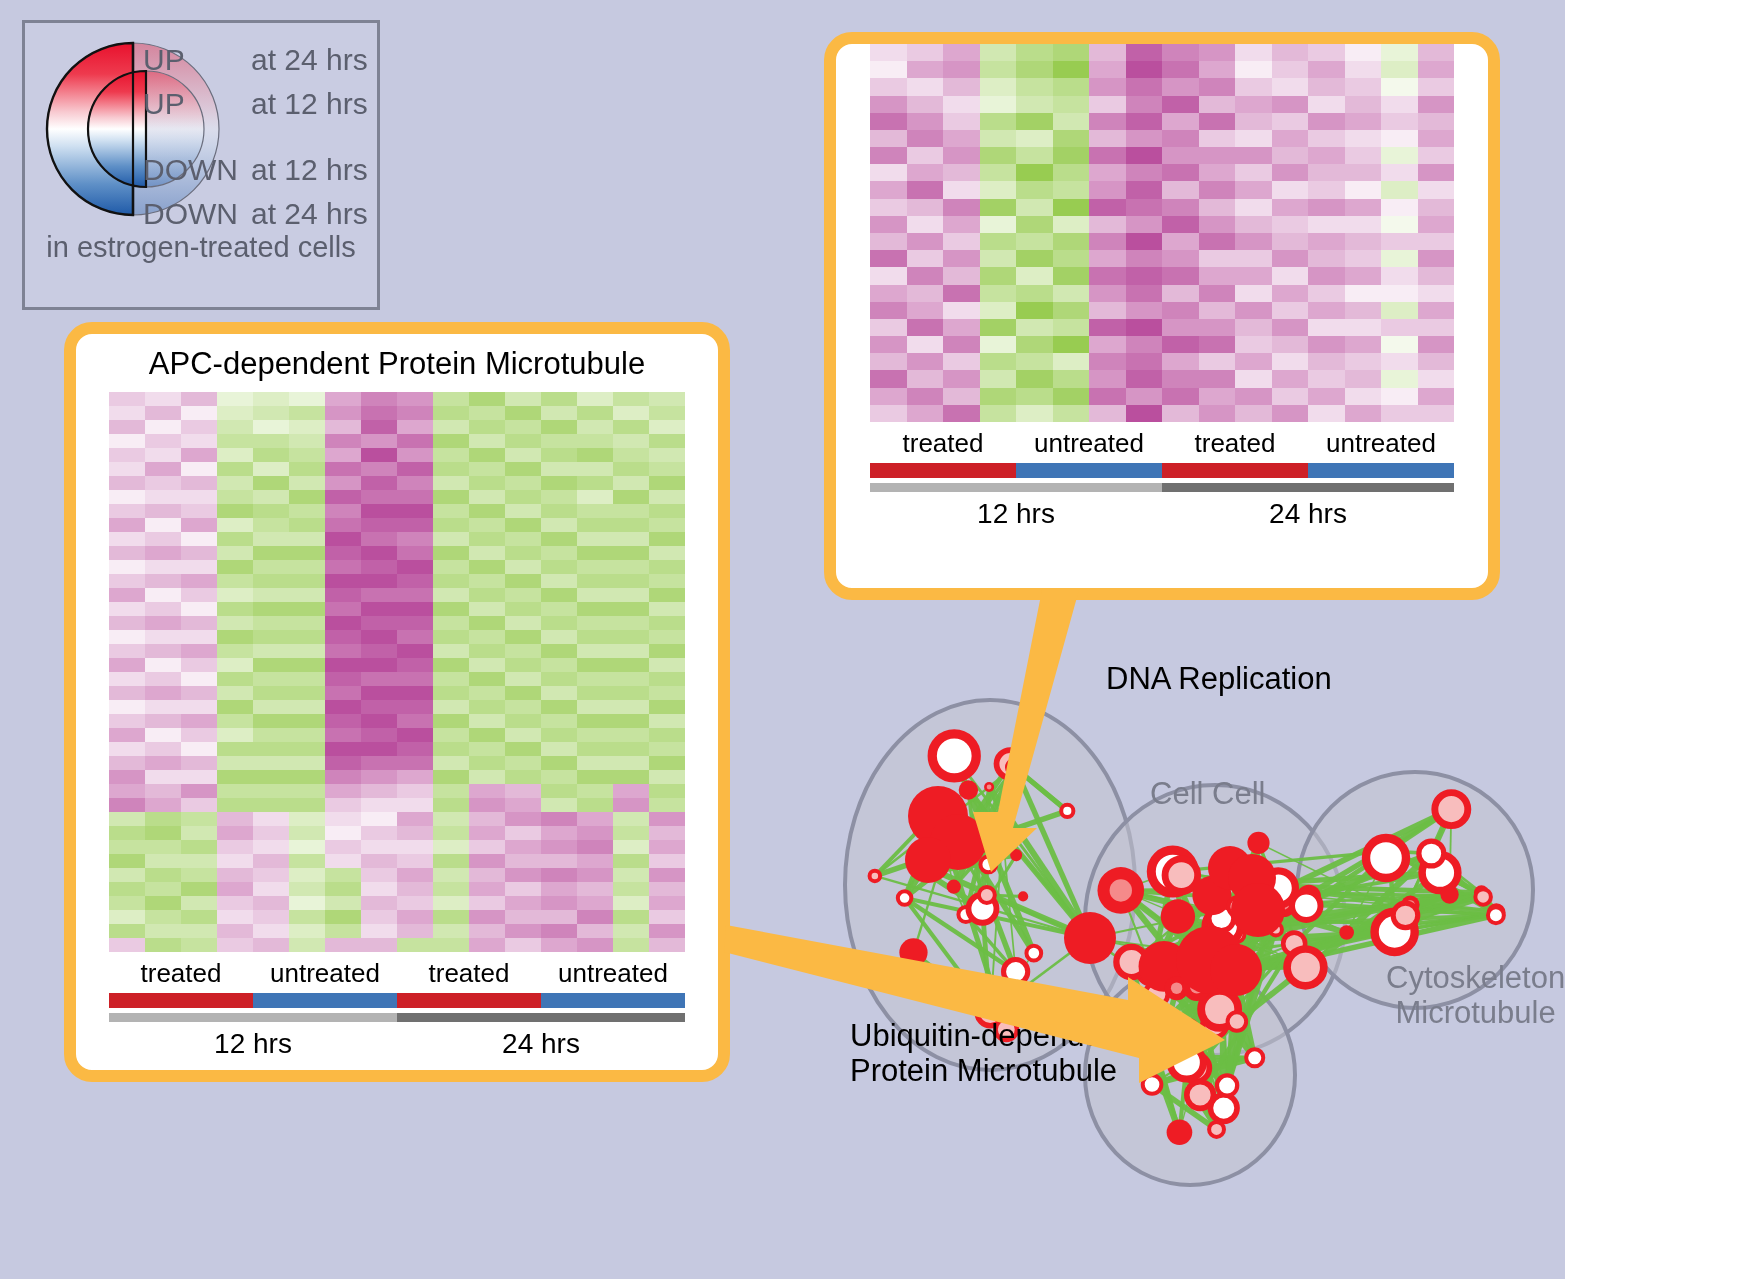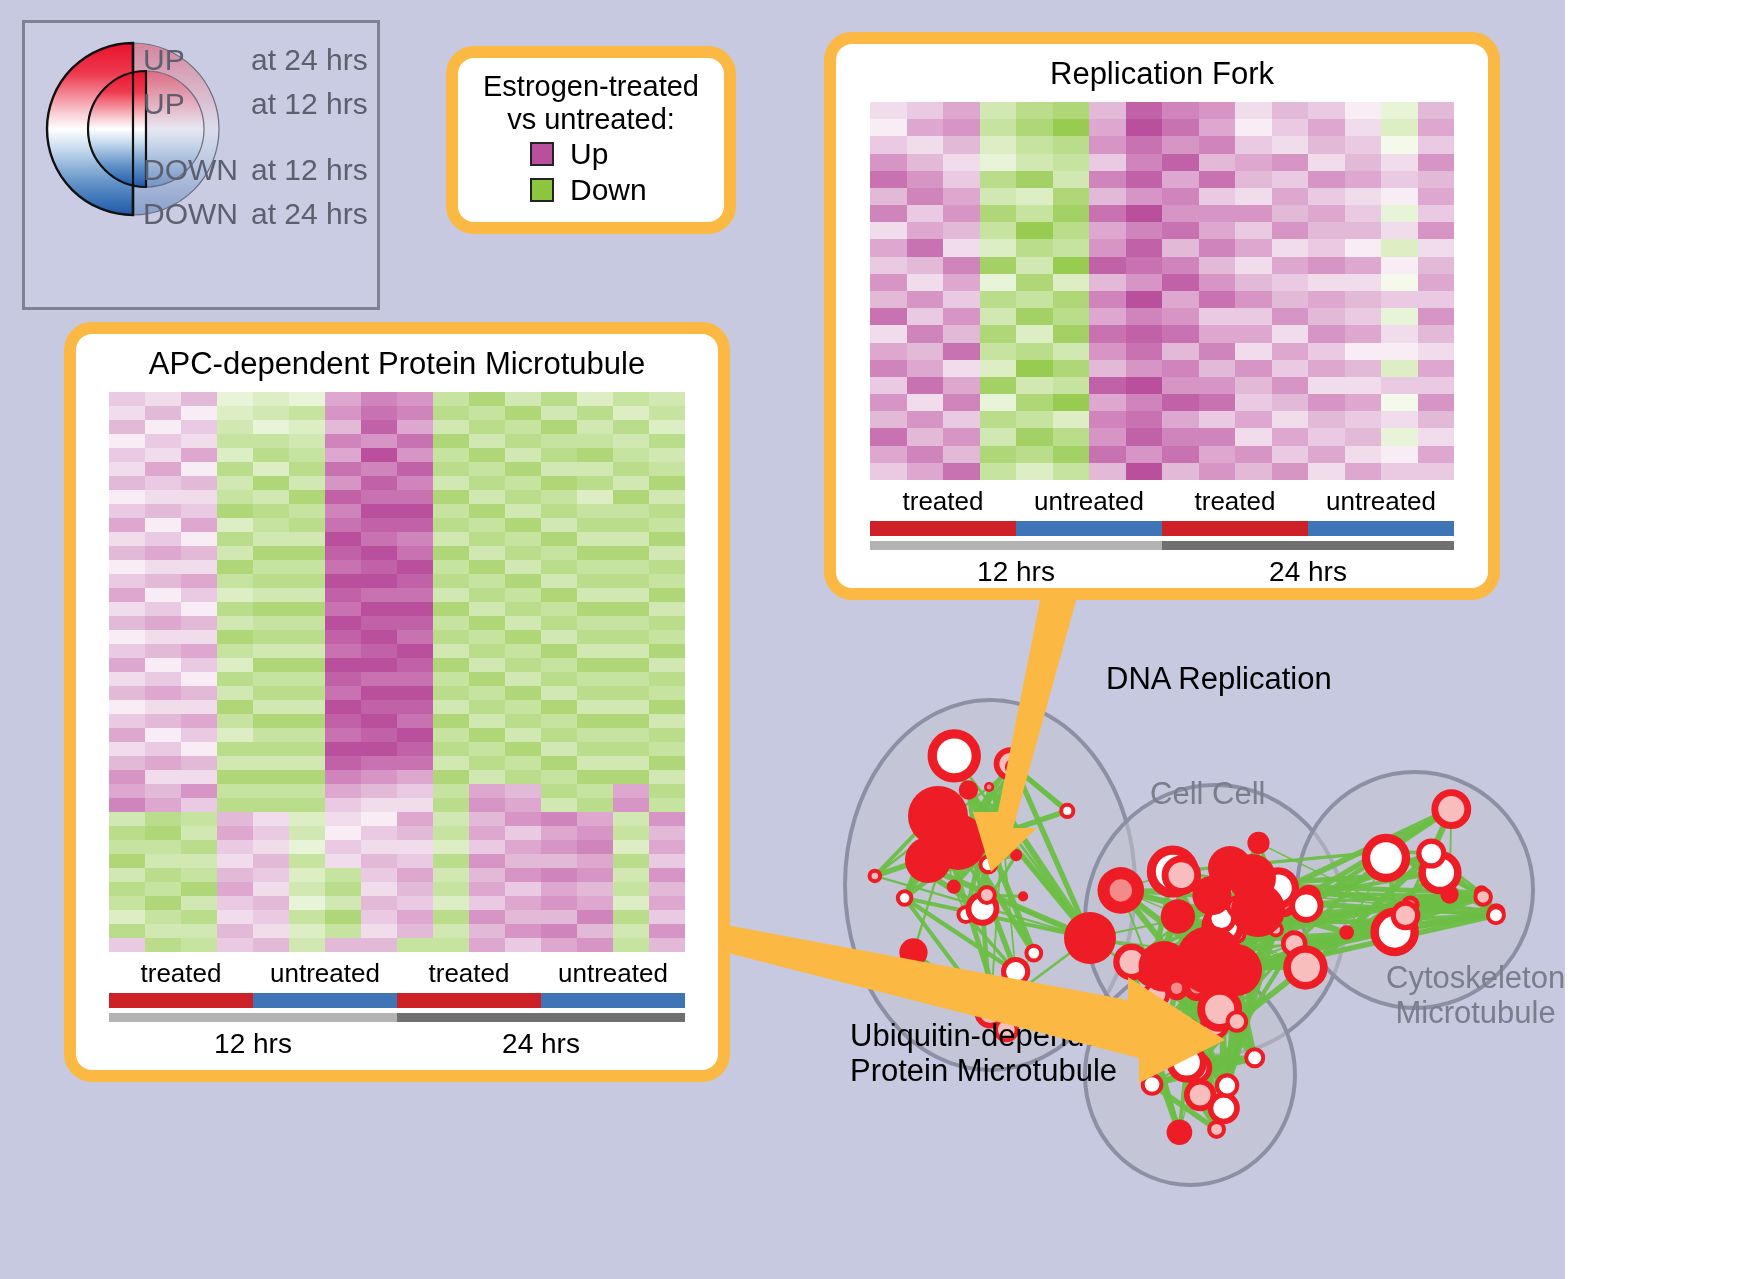--- a/index.html
+++ b/index.html
@@ -159,40 +159,26 @@
       <div class="rl" style="margin-top:22px">
           <span class="k">DOWN</span>
           <span>at 12 hrs</span>
         </div>
       <div class="rl">
           <span class="k">DOWN</span>
           <span>at 24 hrs</span>
         </div>
     </div>
     <div class="caption">
+      <div>in estrogen-treated cells</div>
     </div>
   </div>
 
-  <div class="panel" id="updown-legend">
-    <div class="ttl">
-      <div>Estrogen-treated</div>
-      <div>vs untreated:</div>
-    </div>
-    <div class="swrow">
-      <span class="sw" style="background:#ba4f9e"></span>
-      <span class="swlbl">Up</span>
-    </div>
-    <div class="swrow">
-      <span class="sw" style="background:#8cc63e"></span>
-      <span class="swlbl">Down</span>
-    </div>
-  </div>
 
   <div class="panel" id="panel-repfork">
-    <div class="hm-title">Replication Fork</div>
     <div class="hm-grid" id="grid-rf" style="width: 584px; height: 378px; grid-template-columns: repeat(16, 1fr); grid-template-rows: repeat(22, 1fr);">
         <div class="hm-cell" style="background:rgb(241,220,236)"></div>
         <div class="hm-cell" style="background:rgb(234,202,226)"></div>
         <div class="hm-cell" style="background:rgb(221,167,207)"></div>
         <div class="hm-cell" style="background:rgb(209,232,178)"></div>
         <div class="hm-cell" style="background:rgb(186,221,139)"></div>
         <div class="hm-cell" style="background:rgb(175,215,120)"></div>
         <div class="hm-cell" style="background:rgb(227,185,216)"></div>
         <div class="hm-cell" style="background:rgb(193,97,168)"></div>
         <div class="hm-cell" style="background:rgb(207,132,187)"></div>

